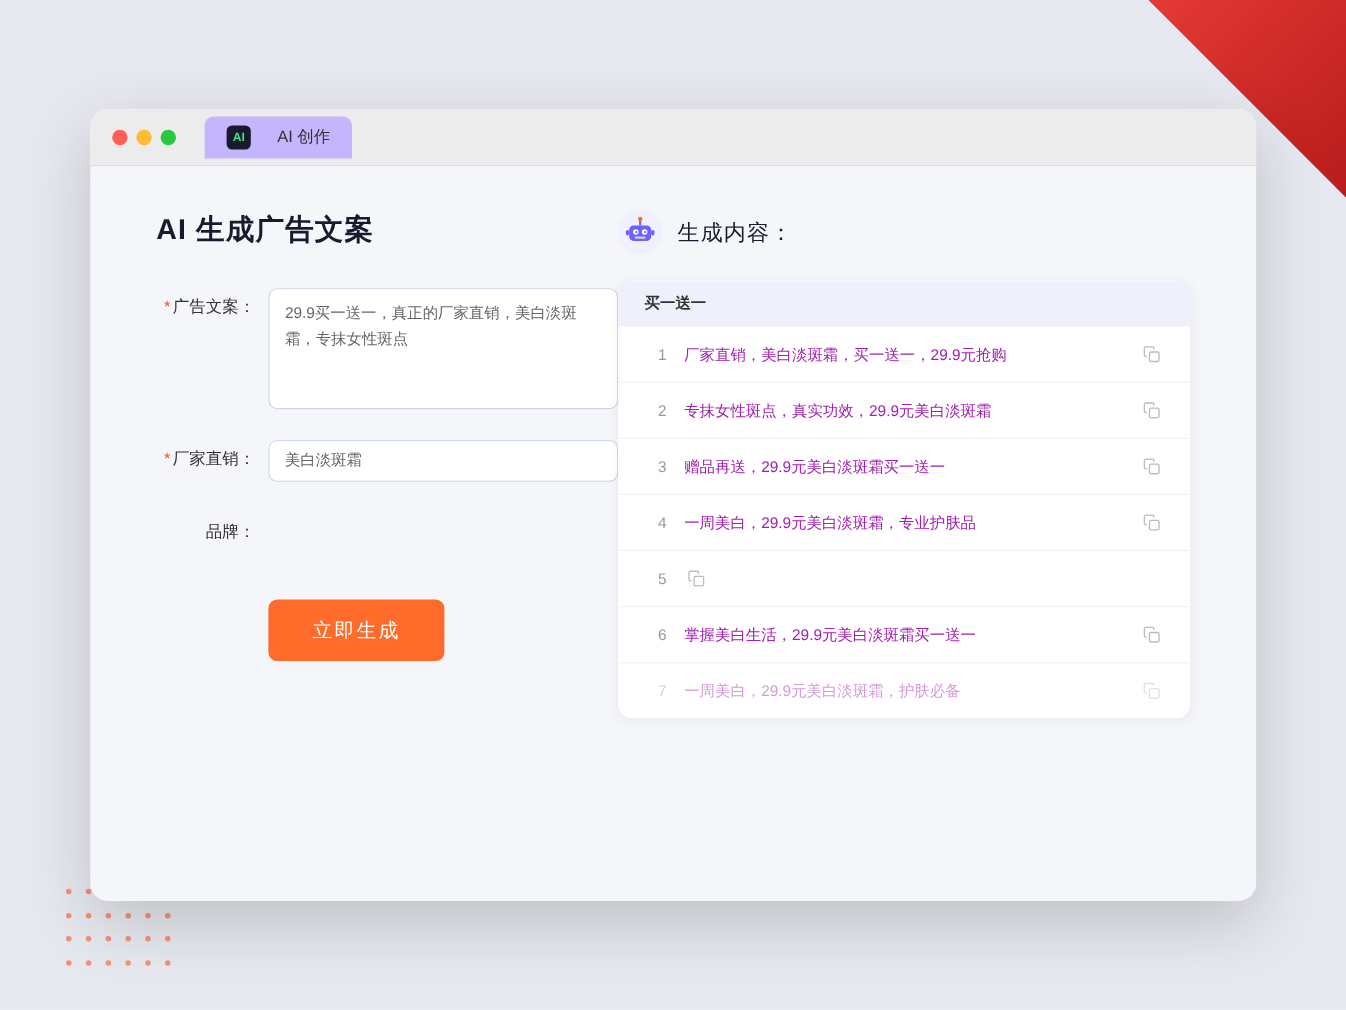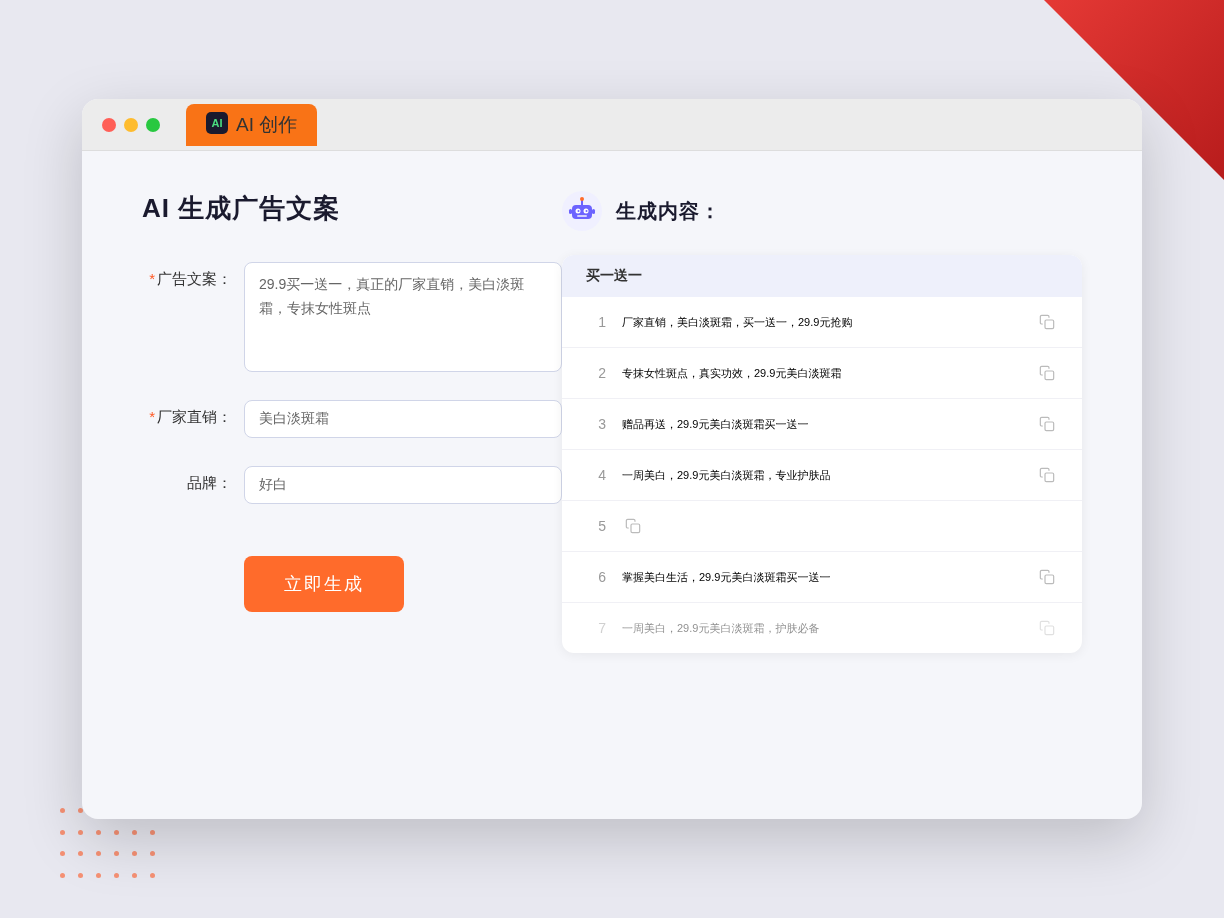--- a/index.html
+++ b/index.html
@@ -70,42 +70,42 @@
       width: 14px; height: 14px;
       border-radius: 50%;
       cursor: pointer;
     }
     .btn-close { background: #ff5f57; }
     .btn-minimize { background: #febc2e; }
     .btn-maximize { background: #28c840; }
 
     .tab {
       display: flex;
-      align-items: flex-start;
-      gap: 8px;
-      background: #f97316;
+      align-items: center;
+      gap: 24px;
+      background: #c4b5fd;
       border-radius: 8px 8px 0 0;
       padding: 8px 20px;
       margin-left: 16px;
       cursor: pointer;
     }
     .tab-icon {
       width: 22px; height: 22px;
       background: #1a1a2e;
       border-radius: 5px;
       display: flex; align-items: center; justify-content: center;
       flex-shrink: 0;
     }
     .tab-icon-inner {
       color: #4ade80;
       font-size: 11px;
       font-weight: bold;
     }
     .tab-label {
-      font-size: 19px;
+      font-size: 15px;
       color: #333;
       font-weight: 500;
     }
 
     
     .main-content {
       display: flex;
       padding: 40px 60px 40px 60px;
       min-height: 650px;
     }
@@ -181,21 +181,21 @@
       align-items: center;
       gap: 14px;
       margin-bottom: 24px;
     }
     .robot-icon {
       width: 40px; height: 40px;
       flex-shrink: 0;
     }
     .results-title {
       font-size: 20px;
-      font-weight: 700;
+      font-weight: 400;
       color: #1a1a2e;
       letter-spacing: 1px;
       text-align: center;
     }
 
     .results-table {
       background: #fff;
       border-radius: 12px;
       overflow: hidden;
       box-shadow: 0 2px 12px rgba(0,0,0,0.06);
@@ -221,22 +221,22 @@
       opacity: 0.45;
     }
     .row-num {
       font-size: 14px;
       color: #999;
       min-width: 20px;
       text-align: right;
     }
     .row-text {
       flex: 1;
-      font-size: 11px;
-      color: #000000;
+      font-size: 14px;
+      color: #a21caf;
       line-height: 1.5;
     }
     .copy-icon {
       width: 22px; height: 22px;
       color: #bbb;
       cursor: pointer;
       flex-shrink: 0;
       display: flex;
       align-items: center;
       justify-content: center;
@@ -309,21 +309,20 @@
       <div class="form-group">
         <label class="form-label">
           <span class="required">*</span><span>厂家直销：</span>
         </label>
         <input type="text" class="form-input" value="美白淡斑霜" style="">
       </div>
 
       
       <div class="form-group">
         <label class="form-label">品牌：</label>
-        <input type="text" class="form-input" value="好白" style="">
       </div>
 
       
       <button class="generate-btn">立即生成</button>
     </div>
 
     <div class="right-panel">
       <div class="results-header">
 
         <svg class="robot-icon" viewBox="0 0 40 40" fill="none" xmlns="http://www.w3.org/2000/svg">

